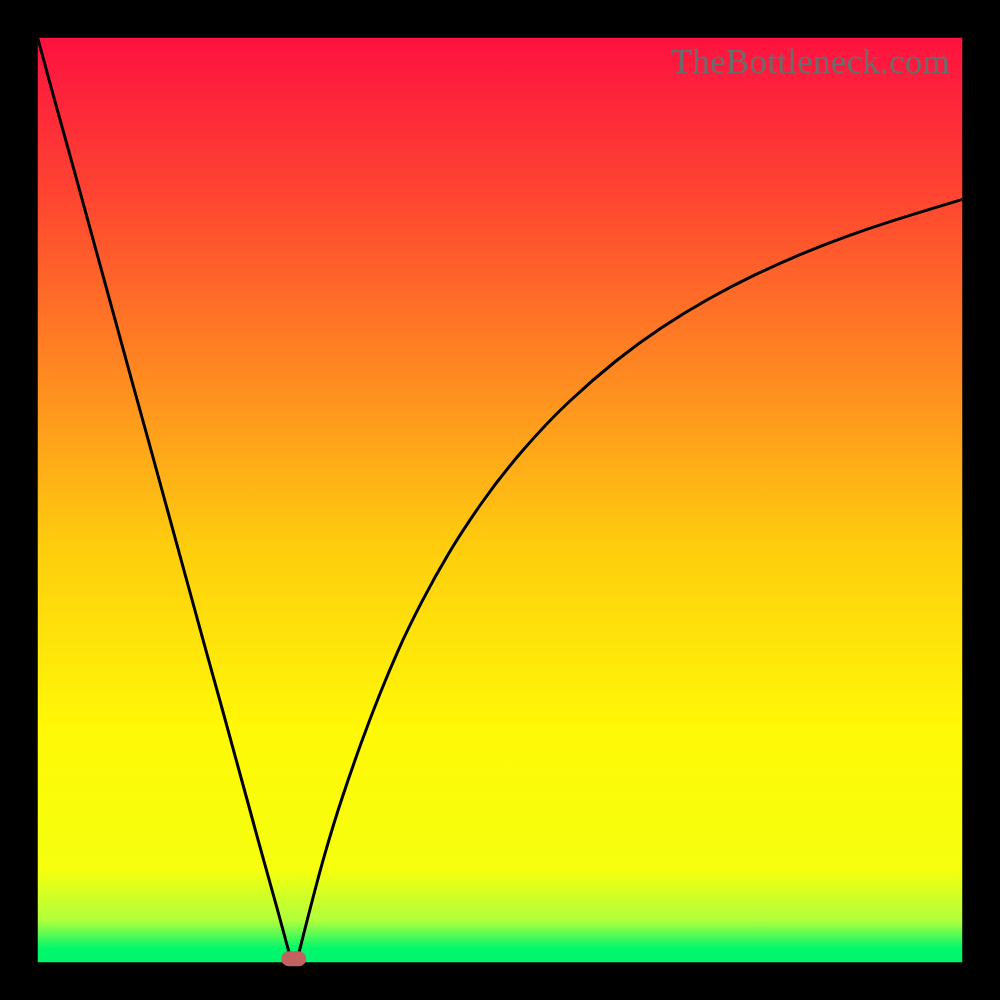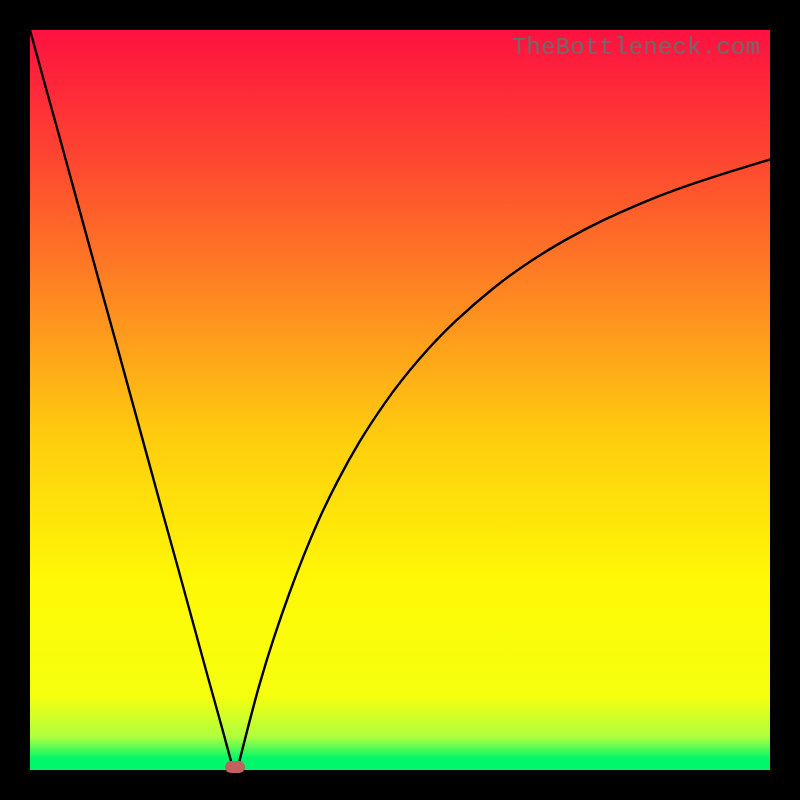--- a/index.html
+++ b/index.html
@@ -15,22 +15,22 @@
     left: 30px;
     top: 30px;
     width: 740px;
     height: 740px;
     background: #000;
   }
   .watermark {
     position: absolute;
     top: 4px;
     right: 10px;
-    font-family: Liberation Mono, monospace;
-    font-size: 24px;
+    font-family: Liberation Serif, serif;
+    font-size: 28px;
     font-weight: 500;
     color: #6c6c6c;
     letter-spacing: 0.2px;
     z-index: 20;
   }
   svg.plot {
     position: absolute;
     left: 0;
     top: 0;
     width: 740px;

